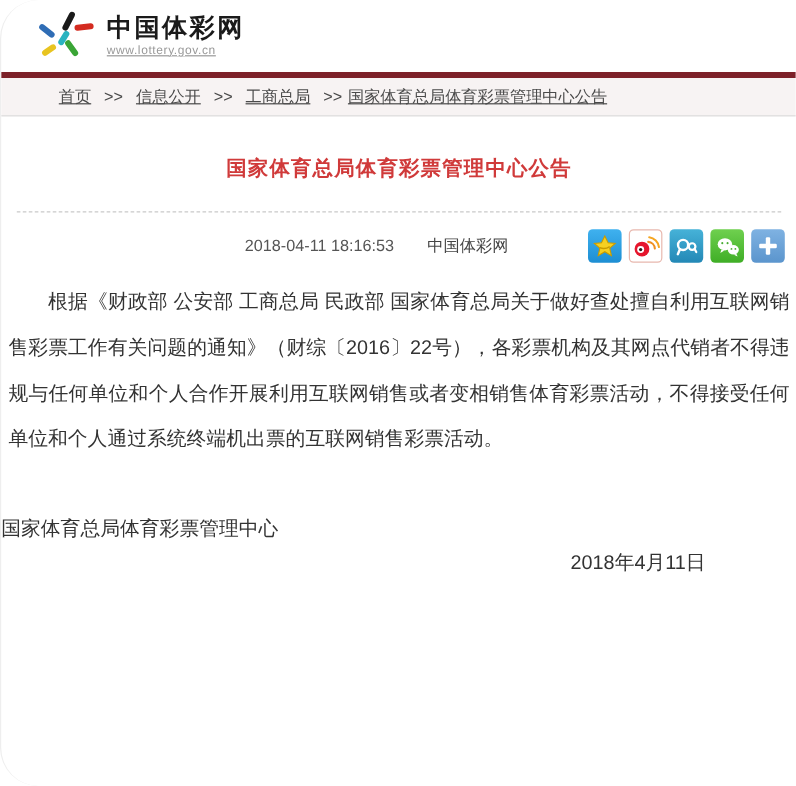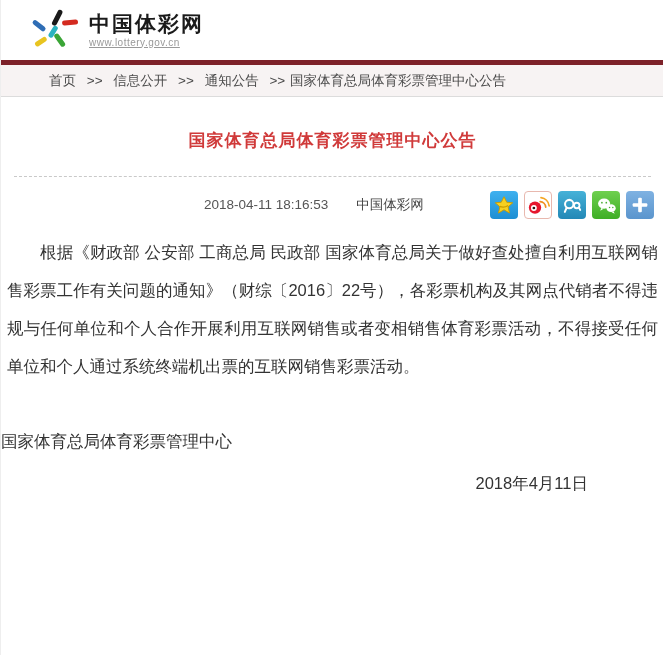--- a/index.html
+++ b/index.html
@@ -5,20 +5,21 @@
   html,body{margin:0;padding:0;background:#fff;}
   .page{
     position:relative;
     width:663px;height:655px;
     margin:0 auto;
     background:#fff;
     font-family:"Liberation Sans","DejaVu Sans",sans-serif;
     color:#333;
     overflow:hidden;
     border-left:1px solid #eee;
+    border-radius:32px;
   }
   
   .site-header{
     height:60px;
     display:flex;
     align-items:center;
     padding-left:30px;
   }
   .logo{display:flex;align-items:center;cursor:pointer;}
   .logo-mark{width:50px;height:44px;margin-right:8px;}
@@ -33,21 +34,21 @@
     border-top:5px solid #7d2129;
     background:#f7f3f3;
     border-bottom:1px solid #dcdcdc;
     height:31px;
     line-height:31px;
     padding-left:48px;
     font-size:13.5px;
     color:#4a4a4a;
     white-space:nowrap;
   }
-  .breadcrumb-bar .crumb{cursor:pointer;}
+  .breadcrumb-bar .crumb{cursor:pointer;text-decoration:underline;}
   .breadcrumb-bar .sep{margin:0 7px;color:#4a4a4a;}
   .breadcrumb-bar .sep.tight{margin:0 1px 0 7px;}
   
   .article-title{
     margin-top:32px;
     text-align:center;
     color:#d03a3a;
     font-size:17px;
     font-weight:bold;
     letter-spacing:1px;
@@ -100,21 +101,21 @@
     color:#333;
   }
   .signature{
     margin-top:42px;
     padding-right:22px;
     font-size:16.5px;
     line-height:28px;
     color:#333;
   }
   .sign-date{
-    margin-top:14px;
+    margin-top:0;
     text-align:right;
     padding-right:76px;
     font-size:16.5px;
     line-height:28px;
     color:#333;
   }
 </style>
 </head>
 <body>
 
@@ -135,21 +136,21 @@
         <div class="site-url">www.lottery.gov.cn</div>
       </div>
     </div>
   </div>
 
   <div class="breadcrumb-bar">
     <span class="crumb">首页</span>
     <span class="sep">&gt;&gt;</span>
     <span class="crumb">信息公开</span>
     <span class="sep">&gt;&gt;</span>
-    <span class="crumb">通知公告</span>
+    <span class="crumb">工商总局</span>
     <span class="sep tight">&gt;&gt;</span>
     <span class="crumb">国家体育总局体育彩票管理中心公告</span>
   </div>
 
   <div class="article-title">国家体育总局体育彩票管理中心公告</div>
 
   <div class="dashed-divider"></div>
 
   <div class="meta-row">
     <div class="meta-text">

